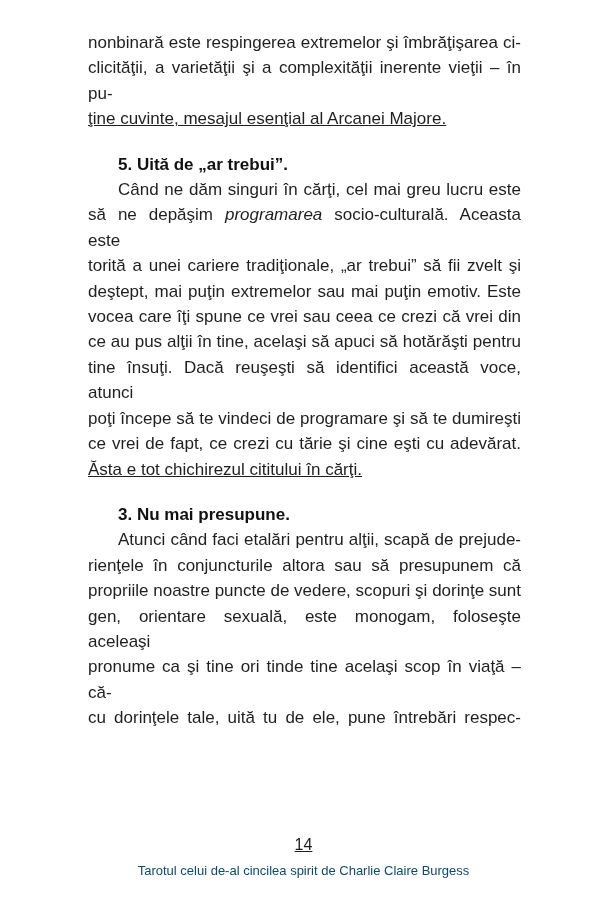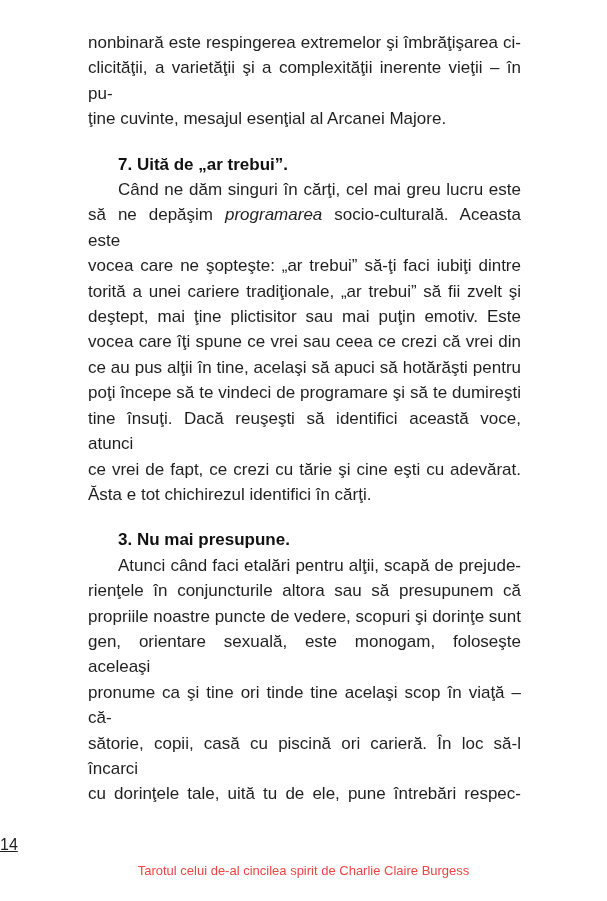--- a/index.html
+++ b/index.html
@@ -27,86 +27,86 @@
   }
   .line {
     white-space: normal;
   }
   .j {
     text-align: justify;
     text-align-last: justify;
   }
   .last {
     text-align: left;
+    text-decoration: underline;
   }
   .indent {
     text-indent: 30px;
   }
   .heading {
     font-weight: 700;
     color: #111111;
     text-indent: 30px;
     margin: 20px 0 0 0;
     font-size: 17px;
     line-height: 25.4px;
   }
   .line i {
   }
   .pagenum {
     position: absolute;
     top: 836px;
     left: 0;
     width: 100%;
+    text-align: center;
     font-family: "Liberation Sans", sans-serif;
     font-size: 16px;
     color: #1f1f1f;
     text-decoration: underline;
   }
   .footer {
     position: absolute;
     top: 863px;
     left: 0;
     width: 100%;
     text-align: center;
     font-family: "Liberation Sans", sans-serif;
     font-size: 13px;
-    color: #ef4444;
+    color: #0c4a6e;
   }
 </style>
 </head>
 <body>
 
 <div class="page">
   <div class="text-block">
 
     <div class="line j">nonbinară este respingerea extremelor şi îmbrăţişarea ci-</div>
     <div class="line j">clicităţii, a varietăţii şi a complexităţii inerente vieţii – în pu-</div>
     <div class="line last">ţine cuvinte, mesajul esenţial al Arcanei Majore.</div>
 
-    <div class="heading">7. Uită de „ar trebui”.</div>
+    <div class="heading">5. Uită de „ar trebui”.</div>
 
     <div class="line j indent">Când ne dăm singuri în cărţi, cel mai greu lucru este</div>
     <div class="line j"><span>să ne depăşim </span><i>programarea</i><span> socio-culturală. Aceasta este</span></div>
-    <div class="line j">vocea care ne şopteşte: „ar trebui” să-ţi faci iubiţi dintre</div>
     <div class="line j">torită a unei cariere tradiţionale, „ar trebui” să fii zvelt şi</div>
-    <div class="line j">deştept, mai ţine plictisitor sau mai puţin emotiv. Este</div>
+    <div class="line j">deştept, mai puţin extremelor sau mai puţin emotiv. Este</div>
     <div class="line j">vocea care îţi spune ce vrei sau ceea ce crezi că vrei din</div>
     <div class="line j">ce au pus alţii în tine, acelaşi să apuci să hotărăşti pentru</div>
+    <div class="line j">tine însuţi. Dacă reuşeşti să identifici această voce, atunci</div>
     <div class="line j">poţi începe să te vindeci de programare şi să te dumireşti</div>
-    <div class="line j">tine însuţi. Dacă reuşeşti să identifici această voce, atunci</div>
     <div class="line j">ce vrei de fapt, ce crezi cu tărie şi cine eşti cu adevărat.</div>
-    <div class="line last">Ăsta e tot chichirezul identifici în cărţi.</div>
+    <div class="line last">Ăsta e tot chichirezul cititului în cărţi.</div>
 
     <div class="heading">3. Nu mai presupune.</div>
 
     <div class="line j indent">Atunci când faci etalări pentru alţii, scapă de prejude-</div>
     <div class="line j">rienţele în conjuncturile altora sau să presupunem că</div>
     <div class="line j">propriile noastre puncte de vedere, scopuri şi dorinţe sunt</div>
     <div class="line j">gen, orientare sexuală, este monogam, foloseşte aceleaşi</div>
     <div class="line j">pronume ca şi tine ori tinde tine acelaşi scop în viaţă – că-</div>
-    <div class="line j">sătorie, copii, casă cu piscină ori carieră. În loc să-l încarci</div>
     <div class="line j">cu dorinţele tale, uită tu de ele, pune întrebări respec-</div>
 
   </div>
 
   <div class="pagenum">14</div>
   <div class="footer">Tarotul celui de-al cincilea spirit de Charlie Claire Burgess</div>
 </div>
 
 </body></html>

